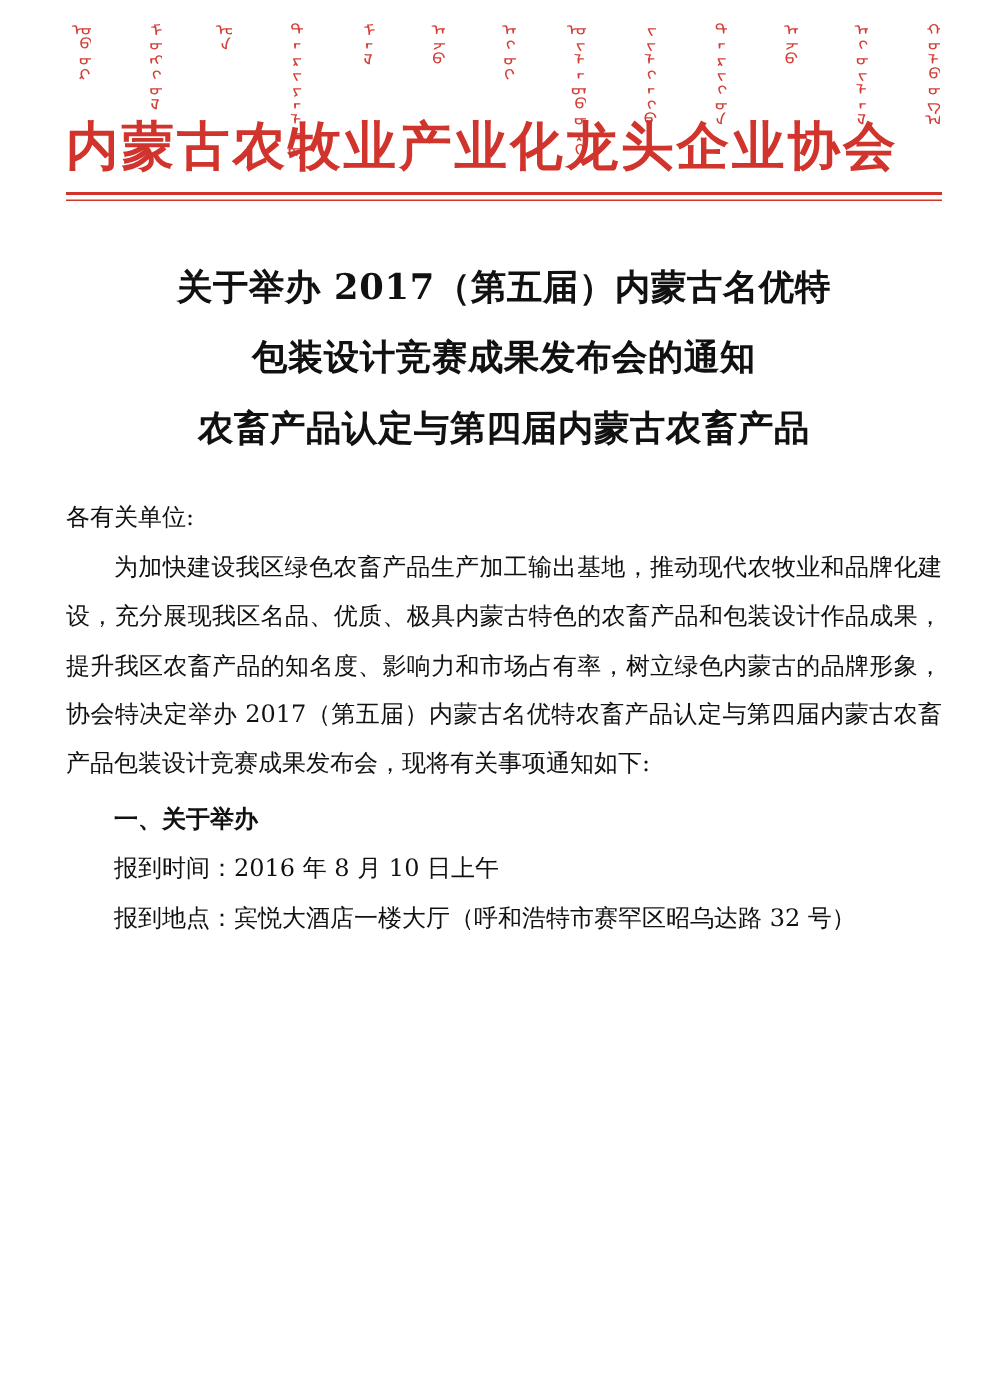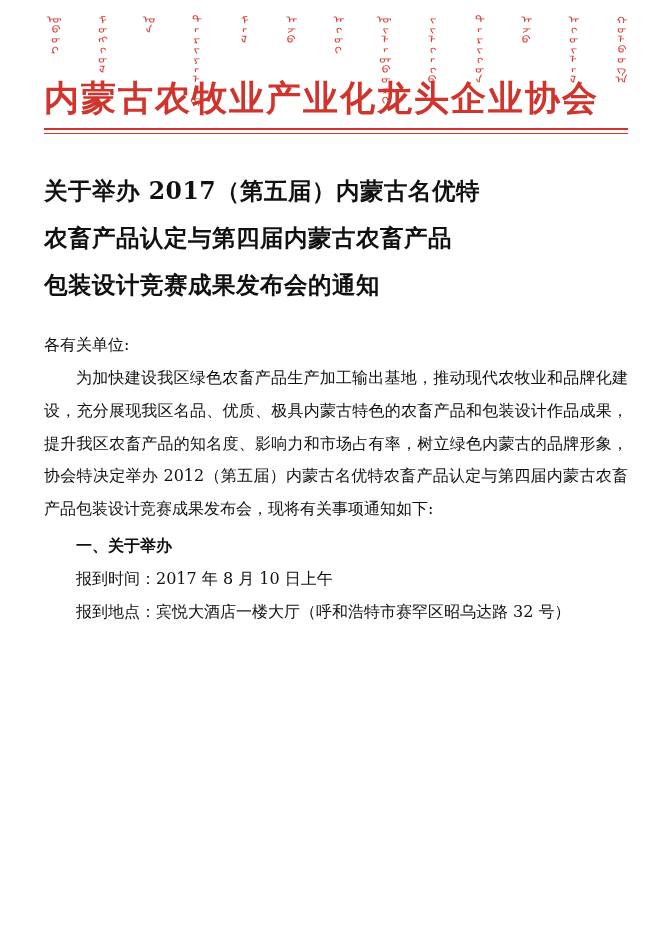--- a/index.html
+++ b/index.html
@@ -65,21 +65,21 @@
   }
   .rule-thin {
     border: 0;
     border-top: 1px solid #d0342c;
     margin: 3px 0 0 0;
   }
 
   
   .doc-title {
     margin-top: 34px;
-    text-align: left;
+    text-align: center;
     font-weight: bold;
     font-size: 23.5px;
     line-height: 2.0;
     letter-spacing: 0.5px;
     color: #111;
   }
   .doc-title .line {
     display: block;
     white-space: nowrap;
   }
@@ -133,25 +133,25 @@
     </div>
 
     <div class="org-title">内蒙古农牧业产业化龙头企业协会</div>
 
     <hr class="rule-thick">
     <hr class="rule-thin">
   </div>
 
   <div class="doc-title">
     <span class="line">关于举办 2017（第五届）内蒙古名优特</span>
+    <span class="line">包装设计竞赛成果发布会的通知</span>
     <span class="line">农畜产品认定与第四届内蒙古农畜产品</span>
-    <span class="line">包装设计竞赛成果发布会的通知</span>
   </div>
 
   <div class="body-text">
     <p class="salutation">各有关单位:</p>
-    <p class="para">为加快建设我区绿色农畜产品生产加工输出基地，推动现代农牧业和品牌化建设，充分展现我区名品、优质、极具内蒙古特色的农畜产品和包装设计作品成果，提升我区农畜产品的知名度、影响力和市场占有率，树立绿色内蒙古的品牌形象，协会特决定举办 2012（第五届）内蒙古名优特农畜产品认定与第四届内蒙古农畜产品包装设计竞赛成果发布会，现将有关事项通知如下:</p>
+    <p class="para">为加快建设我区绿色农畜产品生产加工输出基地，推动现代农牧业和品牌化建设，充分展现我区名品、优质、极具内蒙古特色的农畜产品和包装设计作品成果，提升我区农畜产品的知名度、影响力和市场占有率，树立绿色内蒙古的品牌形象，协会特决定举办 2017（第五届）内蒙古名优特农畜产品认定与第四届内蒙古农畜产品包装设计竞赛成果发布会，现将有关事项通知如下:</p>
     <p class="section-heading">一、关于举办</p>
-    <p class="info-line">报到时间：2017 年 8 月 10 日上午</p>
+    <p class="info-line">报到时间：2016 年 8 月 10 日上午</p>
     <p class="info-line">报到地点：宾悦大酒店一楼大厅（呼和浩特市赛罕区昭乌达路 32 号）</p>
   </div>
 
 </div>
 
 </body></html>

